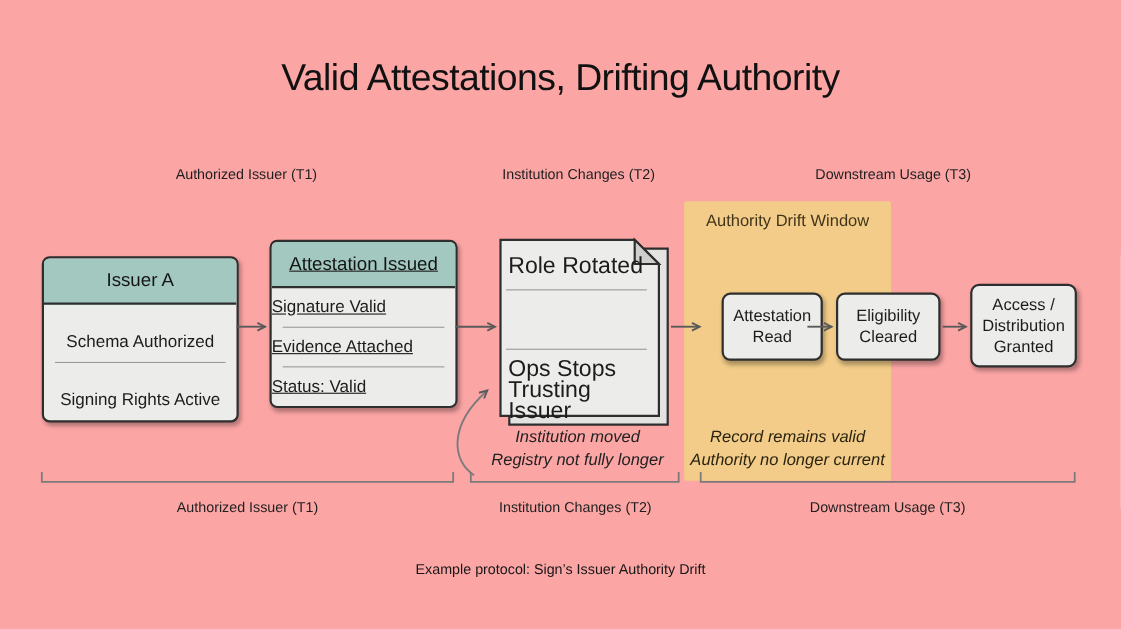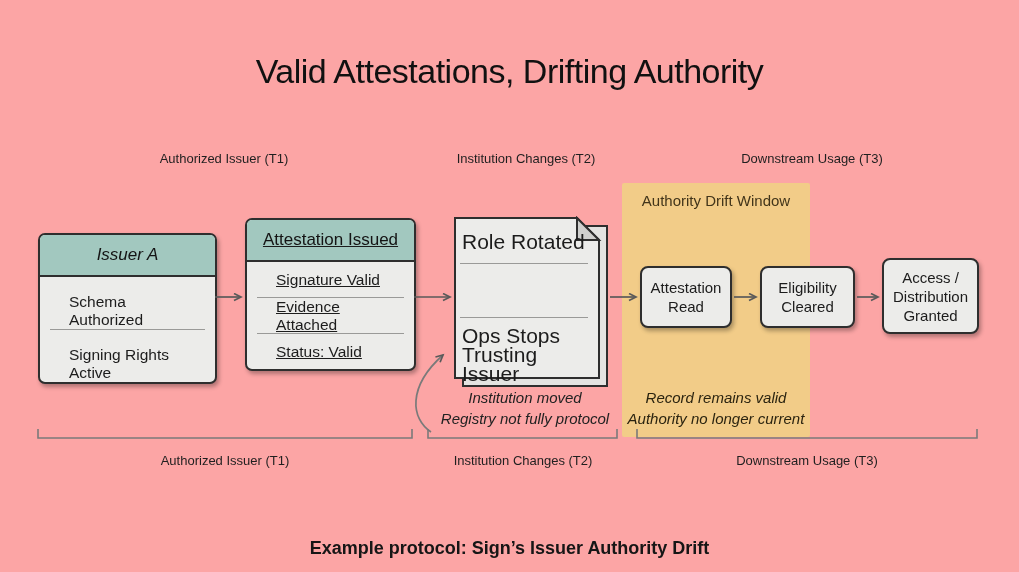--- a/index.html
+++ b/index.html
@@ -28,53 +28,53 @@
   .panel{
     background:#ececea;border:2px solid #2e2e2e;border-radius:7px;
     box-shadow:2px 3px 4px rgba(0,0,0,0.30);overflow:hidden;
   }
   .panel .hdr{
     background:#a2c8bf;border-bottom:2px solid #2e2e2e;
     display:flex;align-items:center;justify-content:center;
     font-size:17px;font-weight:500;color:#141414;
   }
   .panel .row{
-    display:flex;align-items:center;padding:0 29px;
+    display:flex;align-items:center;padding:0 0;
     font-size:15.5px;font-weight:500;color:#1c1c1c;
   }
   .panel .sep{border-top:1.5px solid #9a9a98;margin:0 10px;}
   .issuer-box{left:38px;top:233px;width:175px;}
-  .issuer-box .hdr{height:40px;font-style:italic;}
+  .issuer-box .hdr{height:40px;}
   .issuer-box .row{height:36px;margin-top:16px;}
   .attn-box{left:245px;top:218px;width:167px;text-decoration:underline;}
   .attn-box .hdr{height:40px;}
   .attn-box .row{height:35px;}
   .doc-wrap{left:449px;top:216px;width:166px;height:176px;}
   .doc-text{position:absolute;left:13px;width:130px;font-size:21px;font-weight:500;color:#1c1c1c;line-height:19px;}
   .doc-sep{position:absolute;left:11px;width:128px;border-top:1.5px solid #9a9a98;}
   .flow-box{
     background:#ececea;border:2px solid #2e2e2e;border-radius:8px;
     box-shadow:2px 3px 4px rgba(0,0,0,0.30);
     display:flex;align-items:center;justify-content:center;text-align:center;
     font-size:15px;font-weight:500;color:#1c1c1c;line-height:19px;padding:2px;
     box-sizing:border-box;
   }
-  .fb-read{left:640px;top:266px;width:92px;height:62px;}
+  .fb-read{left:656px;top:266px;width:92px;height:62px;}
   .fb-elig{left:760px;top:266px;width:95px;height:62px;}
   .fb-access{left:882px;top:258px;width:97px;height:76px;}
   .note{
     text-align:center;font-size:15px;font-style:italic;font-weight:500;
     line-height:21px;color:#222;
   }
   .note-institution{left:400px;top:387px;width:250px;}
   .note-drift{left:620px;top:387px;width:192px;color:#2b2410;}
   .bottom-label{top:453px;}
   .caption{
-    top:538px;left:0;width:1019px;text-align:center;
-    font-size:18px;font-weight:700;color:#161616;
+    top:510px;left:0;width:1019px;text-align:center;
+    font-size:13px;font-weight:400;color:#161616;
   }
   svg{display:block;}
   .overlay-svg{left:0;top:0;pointer-events:none;}
 </style>
 </head>
 <body>
 
 <div id="canvas">
 
   <div class="abs title">Valid Attestations, Drifting Authority</div>
@@ -116,21 +116,21 @@
     <div class="doc-sep" style="top:101px;"></div>
     <div class="doc-text" style="top:110px;">Ops Stops Trusting Issuer</div>
   </div>
 
   <div class="abs flow-box fb-read">Attestation Read</div>
   <div class="abs flow-box fb-elig">Eligibility Cleared</div>
   <div class="abs flow-box fb-access">Access / Distribution Granted</div>
 
   <div class="abs note note-institution">
     <div>Institution moved</div>
-    <div>Registry not fully protocol</div>
+    <div>Registry not fully longer</div>
   </div>
   <div class="abs note note-drift">
     <div>Record remains valid</div>
     <div>Authority no longer current</div>
   </div>
 
   <svg class="abs overlay-svg" width="1019" height="572" viewBox="0 0 1019 572">
     <defs>
       <marker id="arrowhead" markerWidth="11" markerHeight="11" refX="8" refY="4.5" orient="auto" markerUnits="userSpaceOnUse">
         <path d="M1,1 L8,4.5 L1,8" fill="none" stroke="#5a5a5a" stroke-width="1.7"></path>

